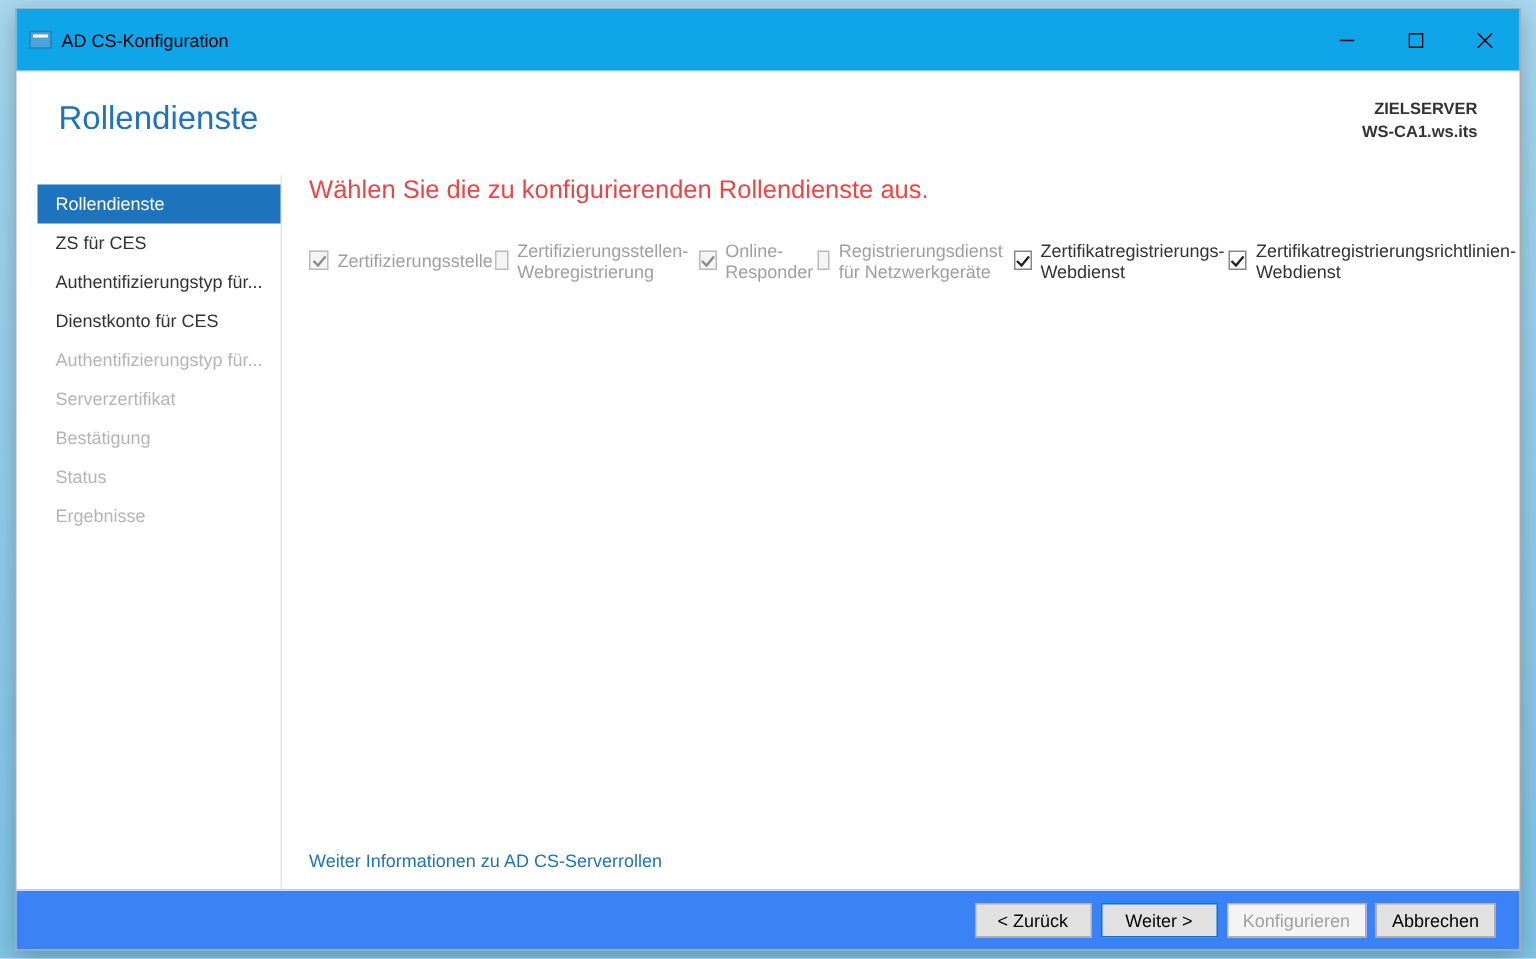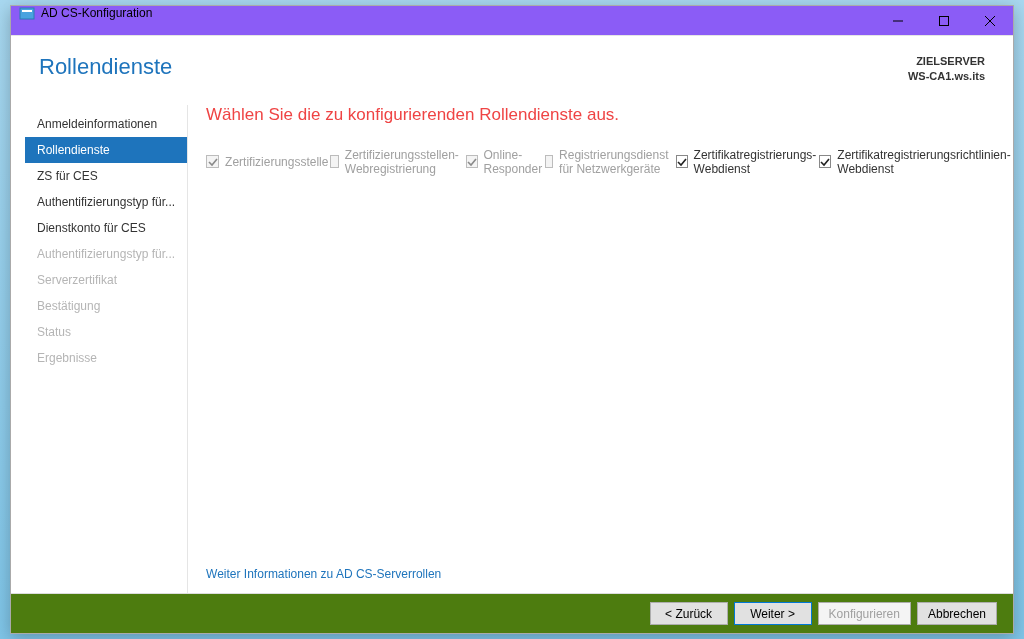--- a/index.html
+++ b/index.html
@@ -1,18 +1,18 @@
 <!DOCTYPE html>
 <html><head>
   <meta charset="utf-8">
   <style>
     * { margin: 0; padding: 0; box-sizing: border-box; font-family: "Segoe UI", Tahoma, sans-serif; }
     body { background: linear-gradient(to bottom, #a8d8f0 0%, #7fc5e8 100%); width: 1024px; height: 639px; overflow: hidden; }
     .window { position: absolute; top: 5px; left: 10px; right: 10px; bottom: 5px; background: #fff; border: 1px solid #aaa; box-shadow: 0 4px 16px rgba(0,0,0,0.25); display: flex; flex-direction: column; }
-    .titlebar { height: 30px; background: #8b5cf6; border-bottom: 1px solid #e5e5e5; display: flex; padding-left: 8px; }
+    .titlebar { height: 42px; background: #0ea5e9; border-bottom: 1px solid #e5e5e5; display: flex; align-items: center; padding-left: 8px; }
     .titlebar-icon { width: 16px; height: 16px; margin-right: 6px; display: inline-flex; align-items: center; justify-content: center; }
     .titlebar-title { font-size: 12px; color: #000; flex: 1; }
     .winbtns { display: flex; height: 100%; }
     .winbtn { width: 46px; height: 100%; display: flex; align-items: center; justify-content: center; cursor: pointer; }
     .winbtn svg { width: 10px; height: 10px; }
     .header { padding: 18px 28px 10px 28px; display: flex; justify-content: space-between; align-items: flex-start; }
     .header h1 { color: #1e74bc; font-size: 22px; font-weight: 400; }
     .target { text-align: right; font-size: 11px; color: #555; line-height: 1.4; }
     .target .label { font-weight: 700; color: #333; }
     .target .server { font-weight: 700; color: #333; }
@@ -25,21 +25,21 @@
     .content h2 { font-size: 17px; font-weight: 400; color: #ef4444; margin-bottom: 28px; margin-top: 0; }
     .options { display: flex; flex-direction: row; gap: 2px; }
     .option { display: flex; align-items: center; font-size: 12px; color: #333; height: 18px; }
     .option.disabled { color: #a0a0a0; }
     .cb { width: 13px; height: 13px; border: 1px solid #888; margin-right: 6px; display: flex; align-items: center; justify-content: center; background: #fff; cursor: pointer; }
     .cb.disabled { border-color: #bcbcbc; background: #f4f4f4; }
     .cb svg { width: 10px; height: 10px; display: none; }
     .cb.checked svg { display: block; }
     .spacer { flex: 1; }
     .link { color: #1e74bc; font-size: 12px; text-decoration: none; cursor: pointer; margin-bottom: 12px; display: inline-block; }
-    .footer { border-top: 1px solid #ddd; padding: 8px 16px; display: flex; justify-content: flex-end; gap: 6px; background: #4d7c0f; }
+    .footer { border-top: 1px solid #ddd; padding: 8px 16px; display: flex; justify-content: flex-end; gap: 6px; background: #3b82f6; }
     .btn { min-width: 78px; height: 23px; font-size: 12px; border: 1px solid #adadad; background: #e1e1e1; cursor: pointer; padding: 0 10px; }
     .btn.default { border-color: #0078d7; text-align: center; }
     .btn:disabled { color: #a0a0a0; cursor: default; background: #f4f4f4; }
   </style>
 </head>
 <body>
 
 <div class="window">
   <div class="titlebar">
     <span class="titlebar-icon">
@@ -72,21 +72,20 @@
   <div class="header">
     <h1>Rollendienste</h1>
     <div class="target">
       <div class="label">ZIELSERVER</div>
       <div class="server">WS-CA1.ws.its</div>
     </div>
   </div>
 
   <div class="body">
     <div class="sidebar" id="sidebar">
-        <div class="sidebar-item">Anmeldeinformationen</div>
         <div class="sidebar-item selected">Rollendienste</div>
         <div class="sidebar-item">ZS für CES</div>
         <div class="sidebar-item">Authentifizierungstyp für...</div>
         <div class="sidebar-item">Dienstkonto für CES</div>
         <div class="sidebar-item disabled">Authentifizierungstyp für...</div>
         <div class="sidebar-item disabled">Serverzertifikat</div>
         <div class="sidebar-item disabled">Bestätigung</div>
         <div class="sidebar-item disabled">Status</div>
         <div class="sidebar-item disabled">Ergebnisse</div>
       </div>

